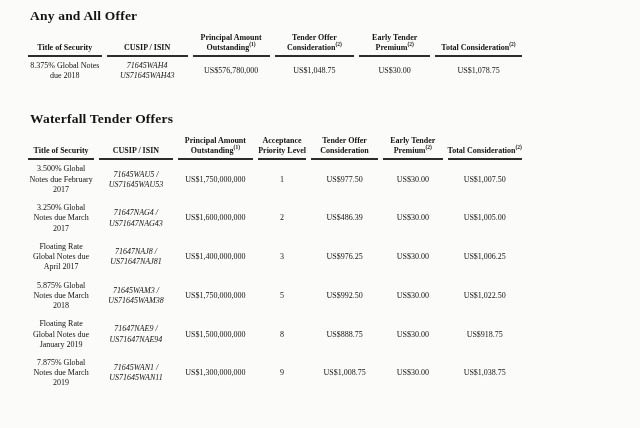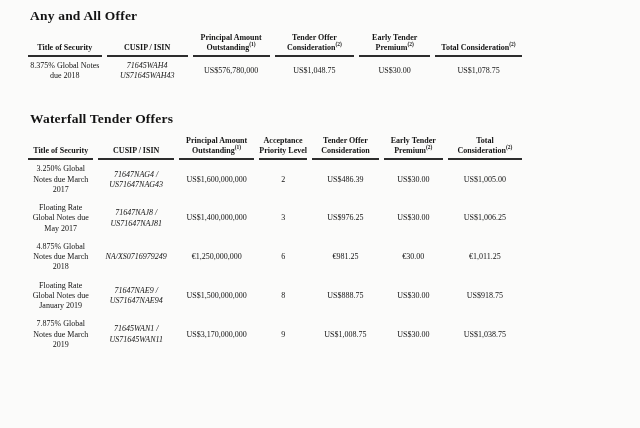--- a/index.html
+++ b/index.html
@@ -114,63 +114,74 @@
         <th><span>CUSIP / ISIN</span><sup class="fn"></sup></th>
         <th><span>Principal Amount Outstanding</span><sup class="fn">(1)</sup></th>
         <th><span>Acceptance Priority Level</span><sup class="fn"></sup></th>
         <th><span>Tender Offer Consideration</span><sup class="fn"></sup></th>
         <th><span>Early Tender Premium</span><sup class="fn">(2)</sup></th>
         <th><span>Total Consideration</span><sup class="fn">(2)</sup></th>
       </tr>
     </thead>
     <tbody>
       <tr>
+        <td>3.500% Global Notes due February 2017</td>
+        <td class="cusip-cell">71645WAU5 /
+US71645WAU53</td>
+        <td>US$1,750,000,000</td>
+        <td>1</td>
+        <td>US$977.50</td>
+        <td>US$30.00</td>
+        <td>US$1,007.50</td>
+      </tr>
+      <tr>
         <td>3.250% Global Notes due March 2017</td>
         <td class="cusip-cell">71647NAG4 /
 US71647NAG43</td>
         <td>US$1,600,000,000</td>
         <td>2</td>
         <td>US$486.39</td>
         <td>US$30.00</td>
         <td>US$1,005.00</td>
       </tr>
       <tr>
-        <td>Floating Rate Global Notes due May 2017</td>
+        <td>Floating Rate Global Notes due April 2017</td>
         <td class="cusip-cell">71647NAJ8 /
 US71647NAJ81</td>
         <td>US$1,400,000,000</td>
         <td>3</td>
         <td>US$976.25</td>
         <td>US$30.00</td>
         <td>US$1,006.25</td>
       </tr>
       <tr>
-        <td>4.875% Global Notes due March 2018</td>
-        <td class="cusip-cell">NA/XS0716979249</td>
-        <td>€1,250,000,000</td>
-        <td>6</td>
-        <td>€981.25</td>
-        <td>€30.00</td>
-        <td>€1,011.25</td>
+        <td>5.875% Global Notes due March 2018</td>
+        <td class="cusip-cell">71645WAM3 /
+US71645WAM38</td>
+        <td>US$1,750,000,000</td>
+        <td>5</td>
+        <td>US$992.50</td>
+        <td>US$30.00</td>
+        <td>US$1,022.50</td>
       </tr>
       <tr>
         <td>Floating Rate Global Notes due January 2019</td>
         <td class="cusip-cell">71647NAE9 /
 US71647NAE94</td>
         <td>US$1,500,000,000</td>
         <td>8</td>
         <td>US$888.75</td>
         <td>US$30.00</td>
         <td>US$918.75</td>
       </tr>
       <tr>
         <td>7.875% Global Notes due March 2019</td>
         <td class="cusip-cell">71645WAN1 /
 US71645WAN11</td>
-        <td>US$3,170,000,000</td>
+        <td>US$1,300,000,000</td>
         <td>9</td>
         <td>US$1,008.75</td>
         <td>US$30.00</td>
         <td>US$1,038.75</td>
       </tr>
     </tbody>
   </table>
 
 </div>
 

